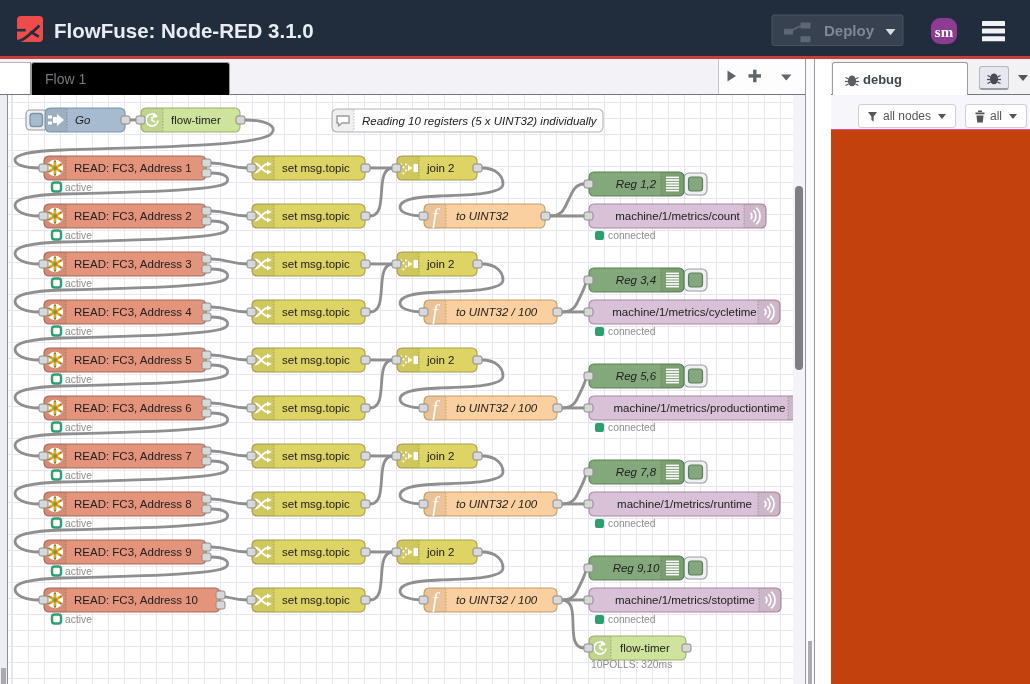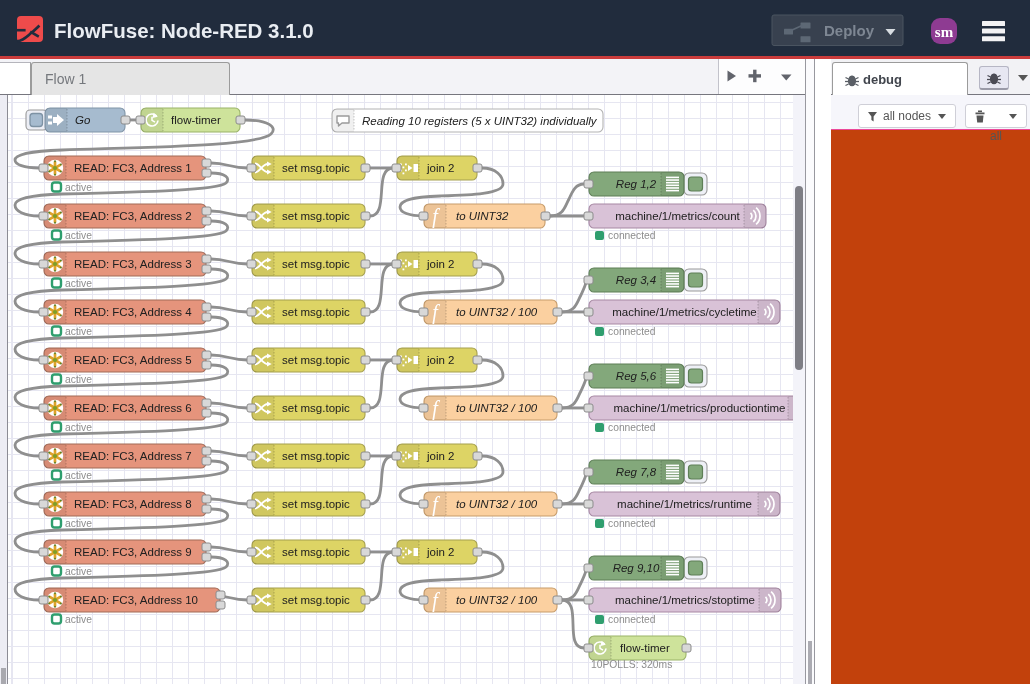--- a/index.html
+++ b/index.html
@@ -1,20 +1,20 @@
 <!DOCTYPE html>
 <html><head><meta charset="utf-8"><style>
 * { margin:0; padding:0; box-sizing:border-box; }
 body { font-family:"Liberation Sans", sans-serif; width:1030px; height:684px; position:relative; overflow:hidden; background:#fff; }
 #header { position:absolute; left:0; top:0; width:1030px; height:56px; background:#212c3d;font-weight:bold; }
 #redline { position:absolute; left:0; top:56px; width:1030px; height:3px; background:#cb3c3c; }
 #tabbar { position:absolute; left:0; top:59px; width:805px; height:36px; background:#f3f3f7; border-bottom:1.5px solid #76767e; }
 #tabbtns { position:absolute; left:718px; top:59px; width:87px; height:34.5px; background:#fdfdfe; border-left:1px solid #c2c2cb; }
 #tabwhite { position:absolute; left:0; top:62px; width:31px; height:31.5px; background:#fff; border-right:1px solid #9b9b9b; border-top:1px solid #b5b5bc; }
-#tab1 { position:absolute; left:31px; top:62px; width:199px; height:33px; background:#e5e5e5; border:1px solid #9b9b9b; border-bottom:none; border-radius:3px 3px 0 0; }
+#tab1 { position:absolute; left:31px; top:62px; width:199px; height:33px; background:#000000; border:1px solid #9b9b9b; border-bottom:none; border-radius:3px 3px 0 0; }
 #tab1 span { position:absolute; left:13px; top:8px; font-size:14px; color:#75787d; }
 #canvas { position:absolute; left:8px; top:95px; width:785px; height:589px; background-color:#fff;
   background-image: repeating-linear-gradient(90deg, #e6e6f1 0 1px, transparent 1px 16px),
                     repeating-linear-gradient(180deg, #e6e6f1 0 1px, transparent 1px 16px);
   background-position: 4px 7px, 4px 7px; }
 #leftstrip { position:absolute; left:0; top:95px; width:8px; height:589px; background:#ededf4; border-right:1.5px solid #8c8c94; }
 #leftthumb { position:absolute; left:0.5px; top:573px; width:5.5px; height:16px; background:#a9a9af; }
 #vscroll { position:absolute; left:793px; top:95px; width:12px; height:589px; background:#f3f3f9; }
 #vthumb { position:absolute; left:2px; top:91px; width:8px; height:184px; background:#7e7e85; border-radius:4px; }
 #splitter { position:absolute; left:805px; top:59px; width:10px; height:625px; background:#fbfbfd; border-left:1px solid #98989f; border-right:1px solid #98989f; }
@@ -833,18 +833,18 @@
         </svg>
     </div>
     <div class="tbtn" style="left:134px;width:62px;">
       <svg width="12" height="13" style="position:absolute;left:8px;top:5px">
           <g fill="#555">
             <rect x="1.5" y="2.5" width="9" height="1.8"></rect>
             <rect x="4" y="0.5" width="4" height="1.6"></rect>
             <path d="M2.5 5.5 h7 l-0.7 7 h-5.6 z"></path>
           </g>
         </svg>
-      <span style="position:absolute;left:24px;top:4px;margin-top:20px;">all</span>
+      <span style="position:absolute;left:24px;top:4px;">all</span>
       <svg width="10" height="8" style="position:absolute;left:42px;top:8px">
           <path d="M1 1 l8 0 l-4 5 z" fill="#555"></path>
         </svg>
     </div>
   </div>
 </div>
 </body></html>

